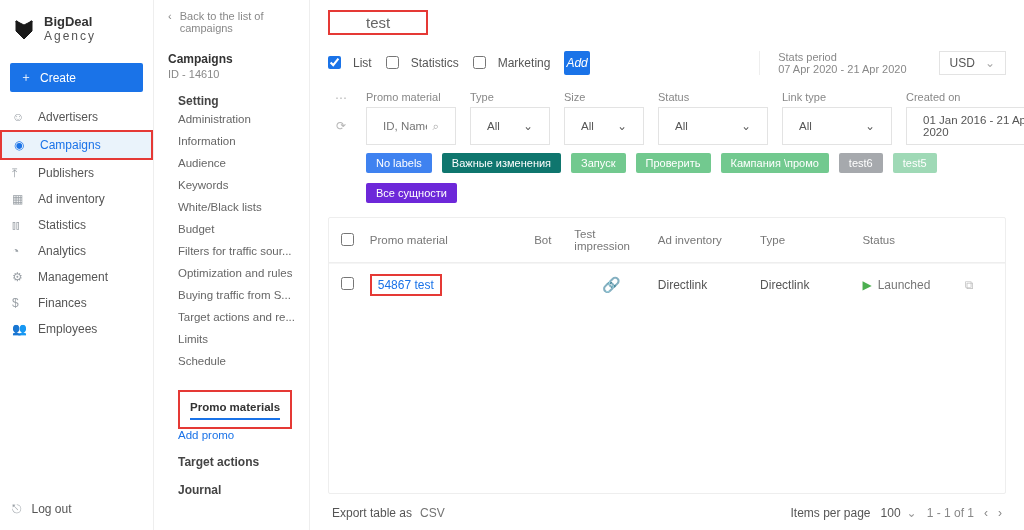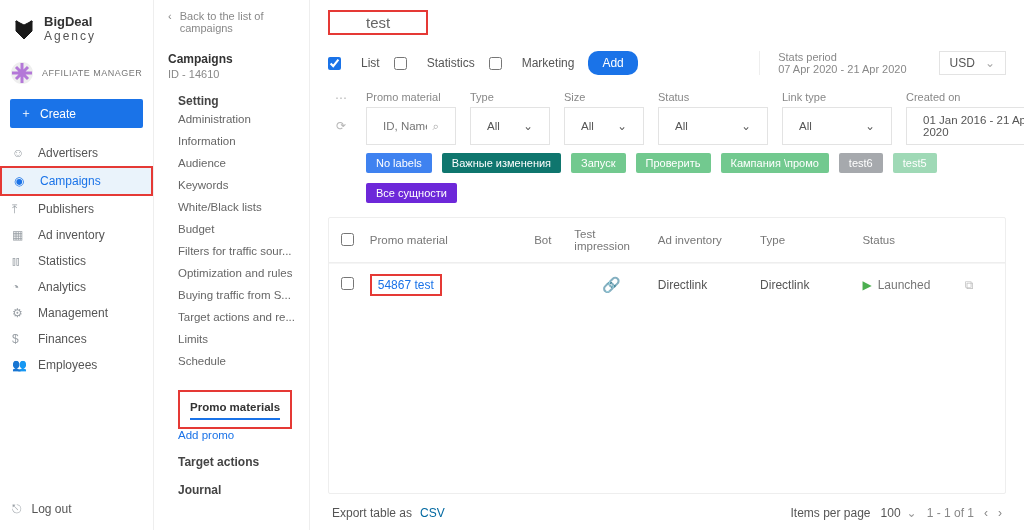--- a/index.html
+++ b/index.html
@@ -33,23 +33,23 @@
   .group-items { margin-left:10px; }
   .gro-item { font-size:11.5px; color:#666; padding:5px 0; cursor:pointer; white-space:nowrap; overflow:hidden; text-overflow:ellipsis;}
   .gro-item.active { font-weight:600; color:#333; border-bottom:2px solid #1a73e8; display:inline-block;}
   .add-promo { color:#1a73e8; font-size:11.5px; cursor:pointer;}
 
   
   .main { flex:1; padding: 10px 18px; display:flex; flex-direction:column; min-width:0; }
   .title-row { display:flex; align-items:center;}
   .title-box { padding:2px 36px; font-size:15px; color:#666; }
   .toolbar { display:flex; align-items:center; gap:14px; margin-top:16px;}
-  .chk { display:flex; align-items:center; gap:20px; font-size:12px; color:#555;}
+  .chk { display:flex; gap:12px; font-size:12px; color:#555;}
   .chk input { width:13px; height:13px; accent-color:#1a73e8;}
-  .add-main-btn { background:#1a73e8; color:#fff; padding:5px 14px; border-radius:10px; font-size:12px; cursor:pointer;}
+  .add-main-btn { background:#1a73e8; color:#fff; padding:5px 2px; border-radius:2px; font-size:12px; cursor:pointer;font-style:italic;}
   .stats-period { margin-left:auto; display:flex; flex-direction:column; font-size:11px; color:#888; border-left:1px solid #eee; padding-left:18px;}
   .curr { margin-left:18px; border:1px solid #e3e3e3; padding:4px 10px; font-size:12px; color:#555; display:flex; gap:10px; align-items:center; cursor:pointer;}
 
   .filters-row { display:flex; gap:12px; margin-top:16px; }
   .utility-col { width:26px; display:flex; flex-direction:column; gap:14px; color:#b8b8b8; align-items:center;}
   .filters { flex:1; display:flex; gap:14px; min-width:0;}
   .filter { display:flex; flex-direction:column; gap:4px; }
   .filter label { font-size:11px; color:#888;}
   .filter .box { border:1px solid #e3e3e3; background:#fff; padding:4px 16px; font-size:11.5px; color:#555; display:flex; align-items:center; gap:6px; height:38px;}
   .box input { border:none; outline:none; width:100%; font-size:11.5px; color:#555; }
@@ -62,48 +62,41 @@
   .table-wrap { margin-top:14px; border:1px solid #eee; border-radius:2px; flex:1; display:flex; flex-direction:column;}
   .thead, .trow { display:flex; align-items:center; padding:10px 12px; gap:8px;}
   .thead { border-bottom:1px solid #eee; font-size:11.5px; color:#777;}
   .col-chk{width:22px;} .col-pm{width:150px;} .col-bot{width:50px; text-align:center;} .col-ti{width:80px;} .col-ai{width:100px;} .col-type{width:100px;} .col-st{width:100px;} .col-act{width:30px; margin-left:auto;}
   .trow { border-top:1px solid #f5f5f5;}
   .promo-link { color:#1a73e8; font-size:12px;}
   .status-l { color:#777; display:flex; align-items:center; gap:6px; font-size:12px;}
   .tri-play { color:#4caf50; }
 
   .footer { display:flex; align-items:center; padding:12px 4px 0; font-size:12px; color:#555; gap:8px;}
-  .footer .csv { color:#0369a1; }
+  .footer .csv { color:#737373; }
   .footer .right { margin-left:auto; display:flex; align-items:center; gap:10px;}
   .pg-ctl { color:#888; }
 
   svg { display:block; }
 </style>
 </head>
 <body>
 
 <div class="app">
 
   <div class="sidebar">
     <div class="brand">
       <svg viewBox="0 0 24 24">
           <path fill="#1a1a1a" d="M4 4 L12 8 L20 4 L20 14 L12 22 L4 14 Z M12 8 L12 22" stroke="#1a1a1a" stroke-width="1"></path>
           <path d="M4 4 L12 12 L20 4" stroke="#1a1a1a" stroke-width="2" fill="none"></path>
         </svg>
       <div class="brand-text">
         <div class="brand-big">BigDeal</div>
         <div style="letter-spacing:2px; color:#555;">Agency</div>
       </div>
-    </div>
-    <div class="manager-row">
-      <svg width="24" height="24">
-          <circle cx="12" cy="12" r="11" fill="#eee"></circle>
-          <path d="M6 6 L18 18 M18 6 L6 18 M12 2 L12 22 M2 12 L22 12" stroke="#b478d8" stroke-width="3"></path>
-        </svg>
-      <span class="avatar-txt">AFFILIATE MANAGER</span>
     </div>
     <div class="create-btn">
       <span>＋</span>
       <span>Create</span>
     </div>
     <div class="nav">
       <div class="nav-item">
         <span class="ico">☺</span>
         <span>Advertisers</span>
       </div>

